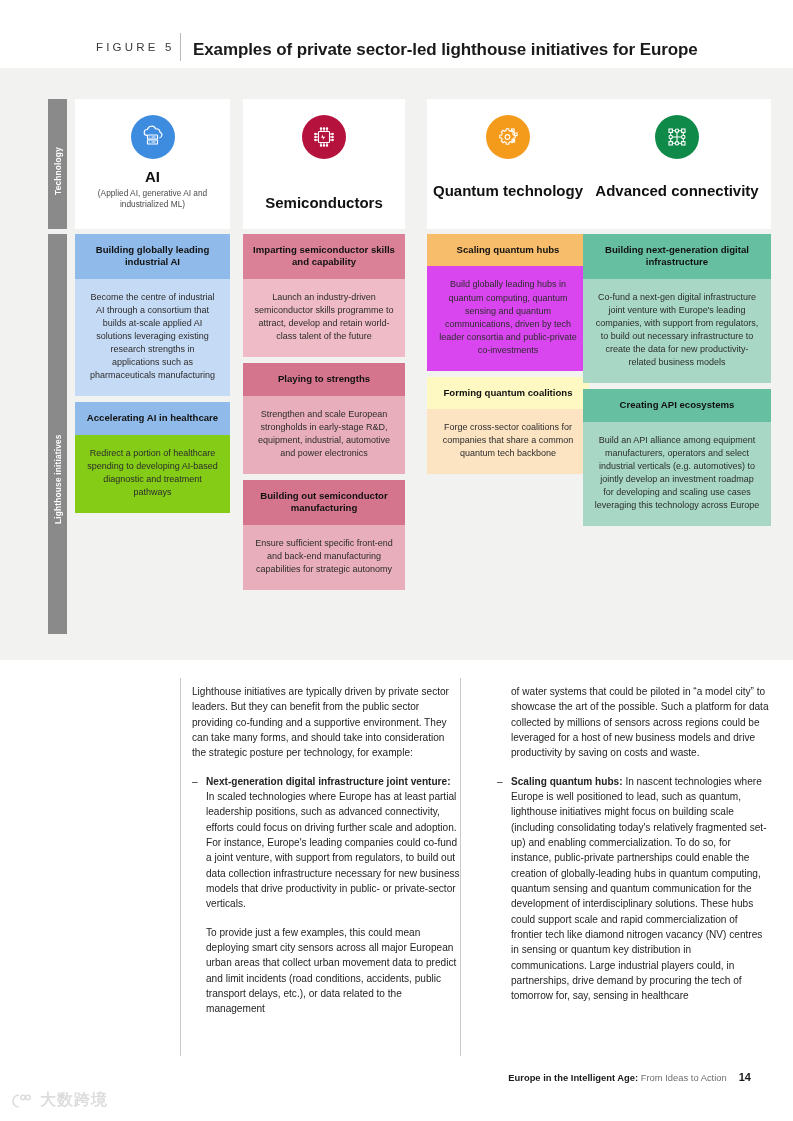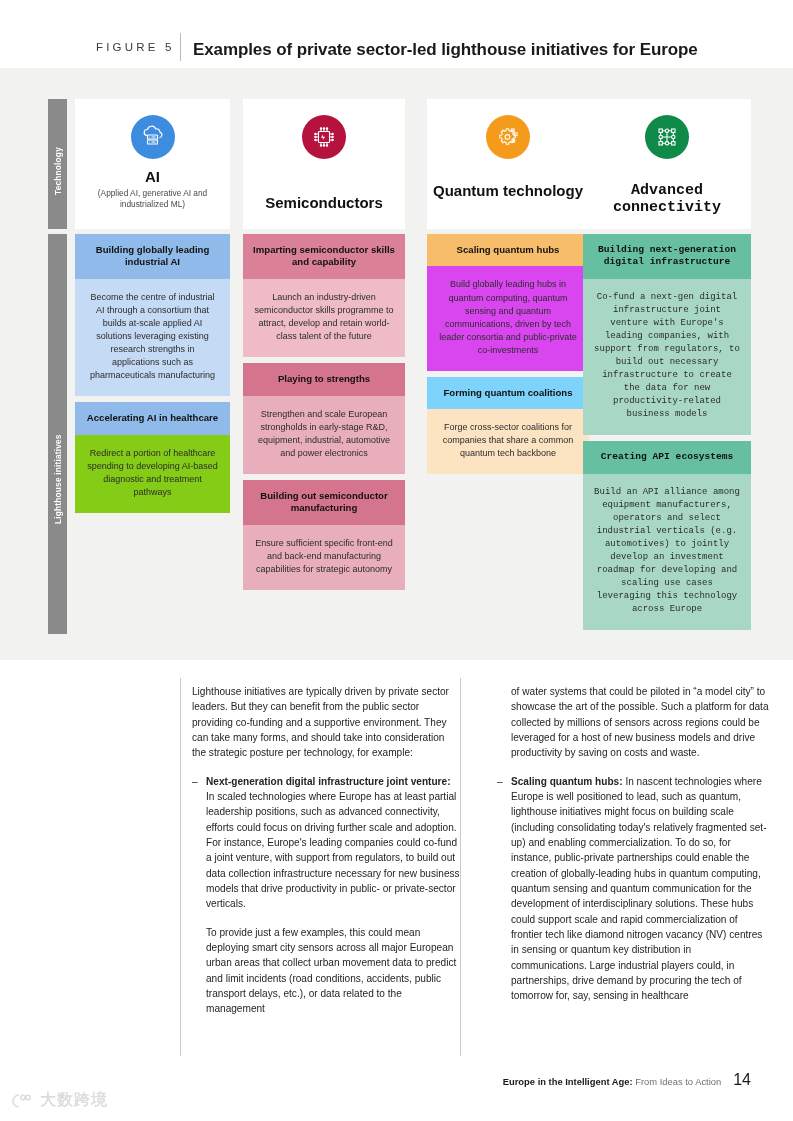--- a/index.html
+++ b/index.html
@@ -59,21 +59,21 @@
   
   .cols{
     position:absolute; left:75px; top:99px; width:668px;
   }
   .col{
     position:absolute; top:0; width:155px;
   }
   .col.c0{ left:0px;   width:155px; }
   .col.c1{ left:168px; width:162px; }
   .col.c2{ left:352px; width:162px; }
-  .col.c3{ left:508px; width:168px;font-family:Liberation Mono, monospace; }
+  .col.c3{ left:508px; width:188px; }
 
   .tech-head{
     background:#ffffff;
     height:130px;
     display:flex; flex-direction:column;
     align-items:center; justify-content:flex-start;
     padding-top:16px;
     box-sizing:border-box;
   }
   .tech-icon{
@@ -127,21 +127,21 @@
   
   .footer{
     position:absolute; left:0; top:1068px; width:793px; height:24px;
     text-align:right;
   }
   .foot-inner{
     position:absolute; right:42px; top:3px;
     font-size:9.4px; color:#6f6f6f;
   }
   .foot-inner b{ color:#1a1a1a; font-weight:700; }
-  .foot-page{ margin-left:12px; color:#1a1a1a; font-weight:400; font-size:16px; }
+  .foot-page{ margin-left:12px; color:#1a1a1a; font-weight:700; font-size:11px; }
 
   
   .watermark{
     position:absolute; left:8px; top:1090px;
     display:flex; align-items:flex-end; gap:6px;
     opacity:.30;
   }
   .wm-logo{
     width:26px;height:20px;
     display:flex;align-items:center;justify-content:center;
@@ -253,21 +253,21 @@
       </div>
       <div class="tech-name" style="margin-top:14px">Quantum technology</div>
     </div>
     <div class="cards">
       <div class="card">
         <div class="card-title" style="background:#f8bd6b">Scaling quantum hubs</div>
         <div class="card-body" style="background:#d946ef">Build globally leading hubs in quantum computing, quantum sensing and quantum communications, driven by tech leader consortia and public-private co-investments</div>
       </div>
       <div class="gap"></div>
       <div class="card">
-        <div class="card-title" style="background:#7dd3fc">Forming quantum coalitions</div>
+        <div class="card-title" style="background:#fef9c3">Forming quantum coalitions</div>
         <div class="card-body" style="background:#fce3c2">Forge cross-sector coalitions for companies that share a common quantum tech backbone</div>
       </div>
     </div>
   </div>
 
   <div class="col c3">
     <div class="tech-head">
       <div class="tech-icon" style="background:#108a49">
         <svg width="26" height="26" viewBox="0 0 26 26" fill="none" stroke="#ffffff" stroke-width="1.1">
           <rect x="5" y="5" width="3.4" height="3.4"></rect>

